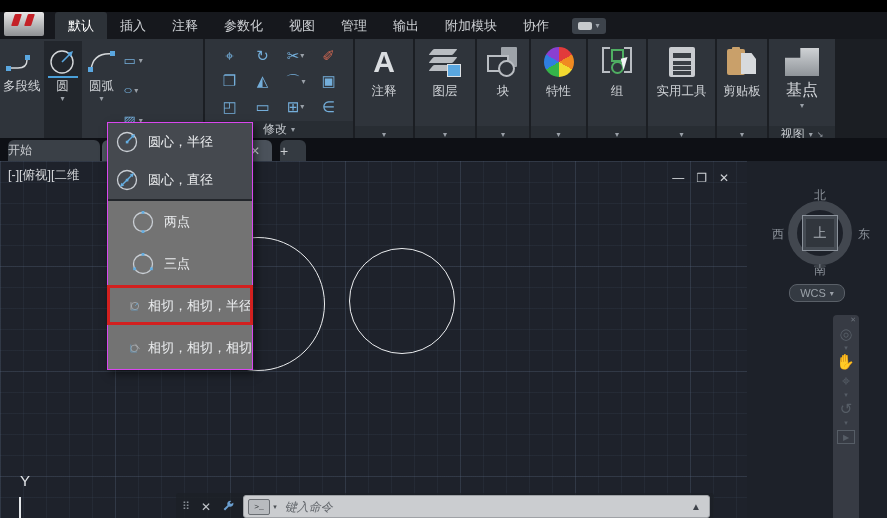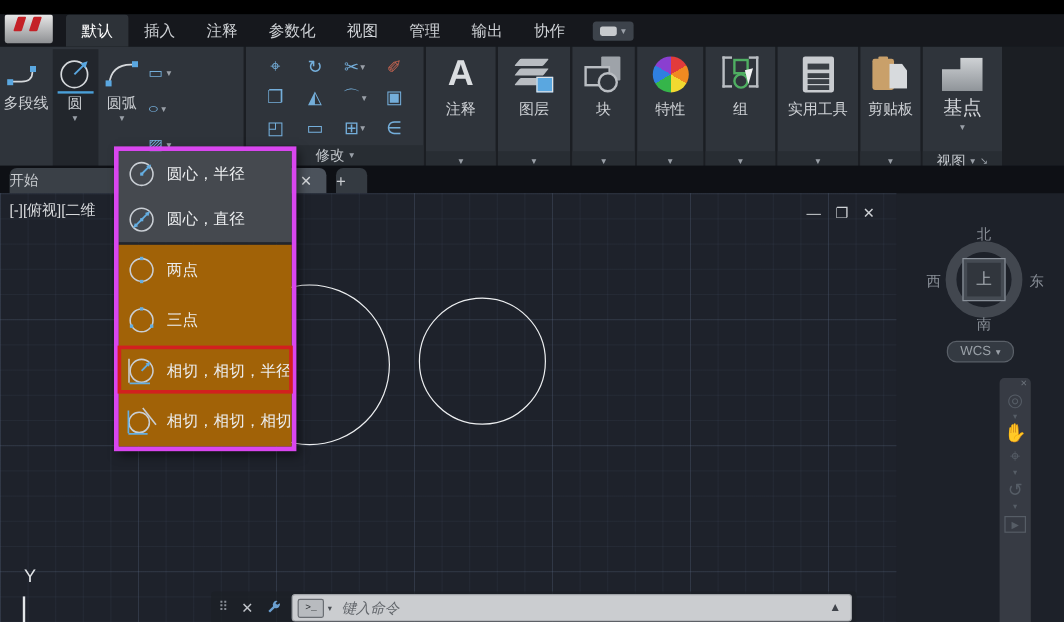--- a/index.html
+++ b/index.html
@@ -120,24 +120,24 @@
   .dock .wr{margin-right:8px;display:flex;}
   .cmdbox{flex:1;height:21px;background:#cbcdd0;border:1px solid #9fa2a6;border-radius:3px;display:flex;align-items:center;margin-right:4px;}
   .chip{margin-left:4px;width:20px;height:14px;border:1px solid #6a6e73;background:#b8bbbf;border-radius:2px;
     font-size:8px;color:#2c2f33;display:flex;align-items:center;justify-content:center;font-family:"Liberation Mono",monospace;}
   .chip-caret{font-size:7px;color:#4a4e53;margin:0 6px 0 3px;}
   .cmdinput{flex:1;background:transparent;border:none;outline:none;font-size:12px;color:#3a3e43;font-family:"Liberation Sans",sans-serif;}
   .cmdinput::placeholder{font-style:italic;color:#63676c;opacity:1;}
   .cmdup{font-size:10px;color:#3f434a;margin:0 8px;}
 
   
-  .dropdown{position:absolute;left:95px;top:110px;width:144px;z-index:50;border:4px solid #d946ef;
+  .dropdown{position:absolute;left:107px;top:110px;width:144px;z-index:50;border:1px solid #d946ef;
     box-shadow:3px 4px 8px rgba(0,0,0,.5);}
   .dsecA{background:#45494f;}
-  .dsecB{background:#a16207;}
+  .dsecB{background:#737373;padding-left:16px;}
   .dsep{height:2px;background:#23262b;}
   .ditem{display:flex;align-items:center;gap:8px;padding-left:6px;font-size:13px;color:#eceef0;white-space:nowrap;}
   .dsecA .ditem{height:38px;}
   .dsecB .ditem{height:42px;}
   .redbox{position:absolute;left:-1px;right:-1px;top:162px;height:40px;border:3px solid #d2201f;box-sizing:border-box;pointer-events:none;}
 
   .bottomedge{position:absolute;left:0;bottom:0;width:887px;height:3px;background:#b9bdc1;}
   svg{display:block;}
 </style>
 </head>
@@ -151,20 +151,21 @@
         <i></i>
       </div>
     <div class="menu">
       <span class="mi active">默认</span>
       <span class="mi">插入</span>
       <span class="mi">注释</span>
       <span class="mi">参数化</span>
       <span class="mi">视图</span>
       <span class="mi">管理</span>
       <span class="mi">输出</span>
+      <span class="mi">附加模块</span>
       <span class="mi">协作</span>
     </div>
     <div class="cambtn">
         <b></b>
         <i class="caret">▾</i>
       </div>
   </div>
 
   <div class="ribbon">
 

